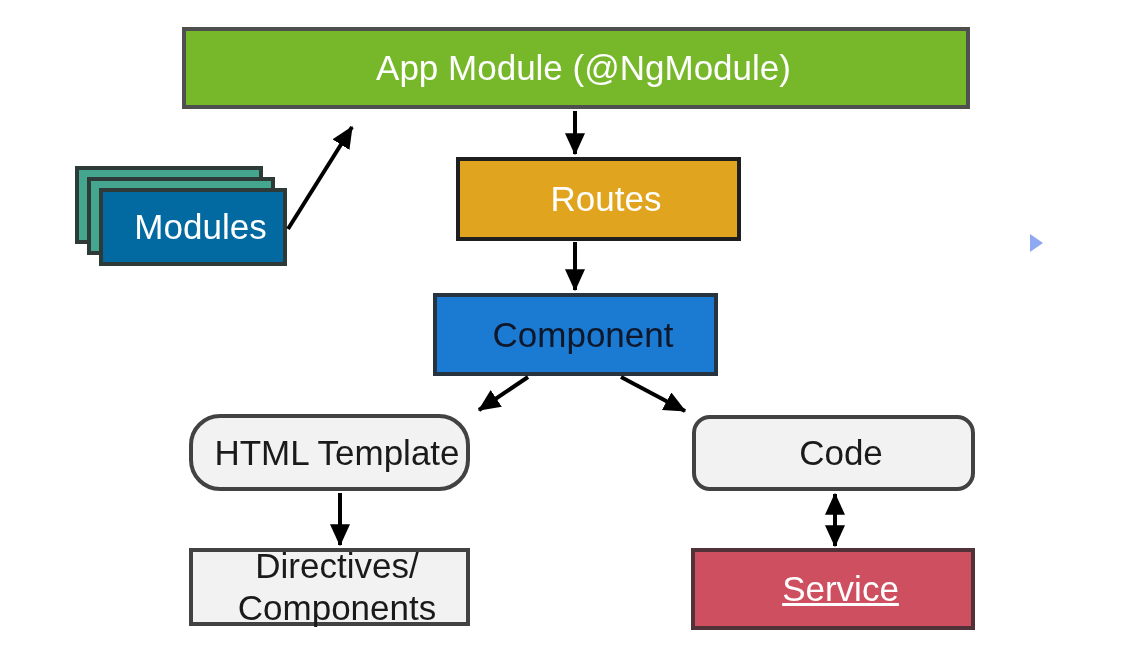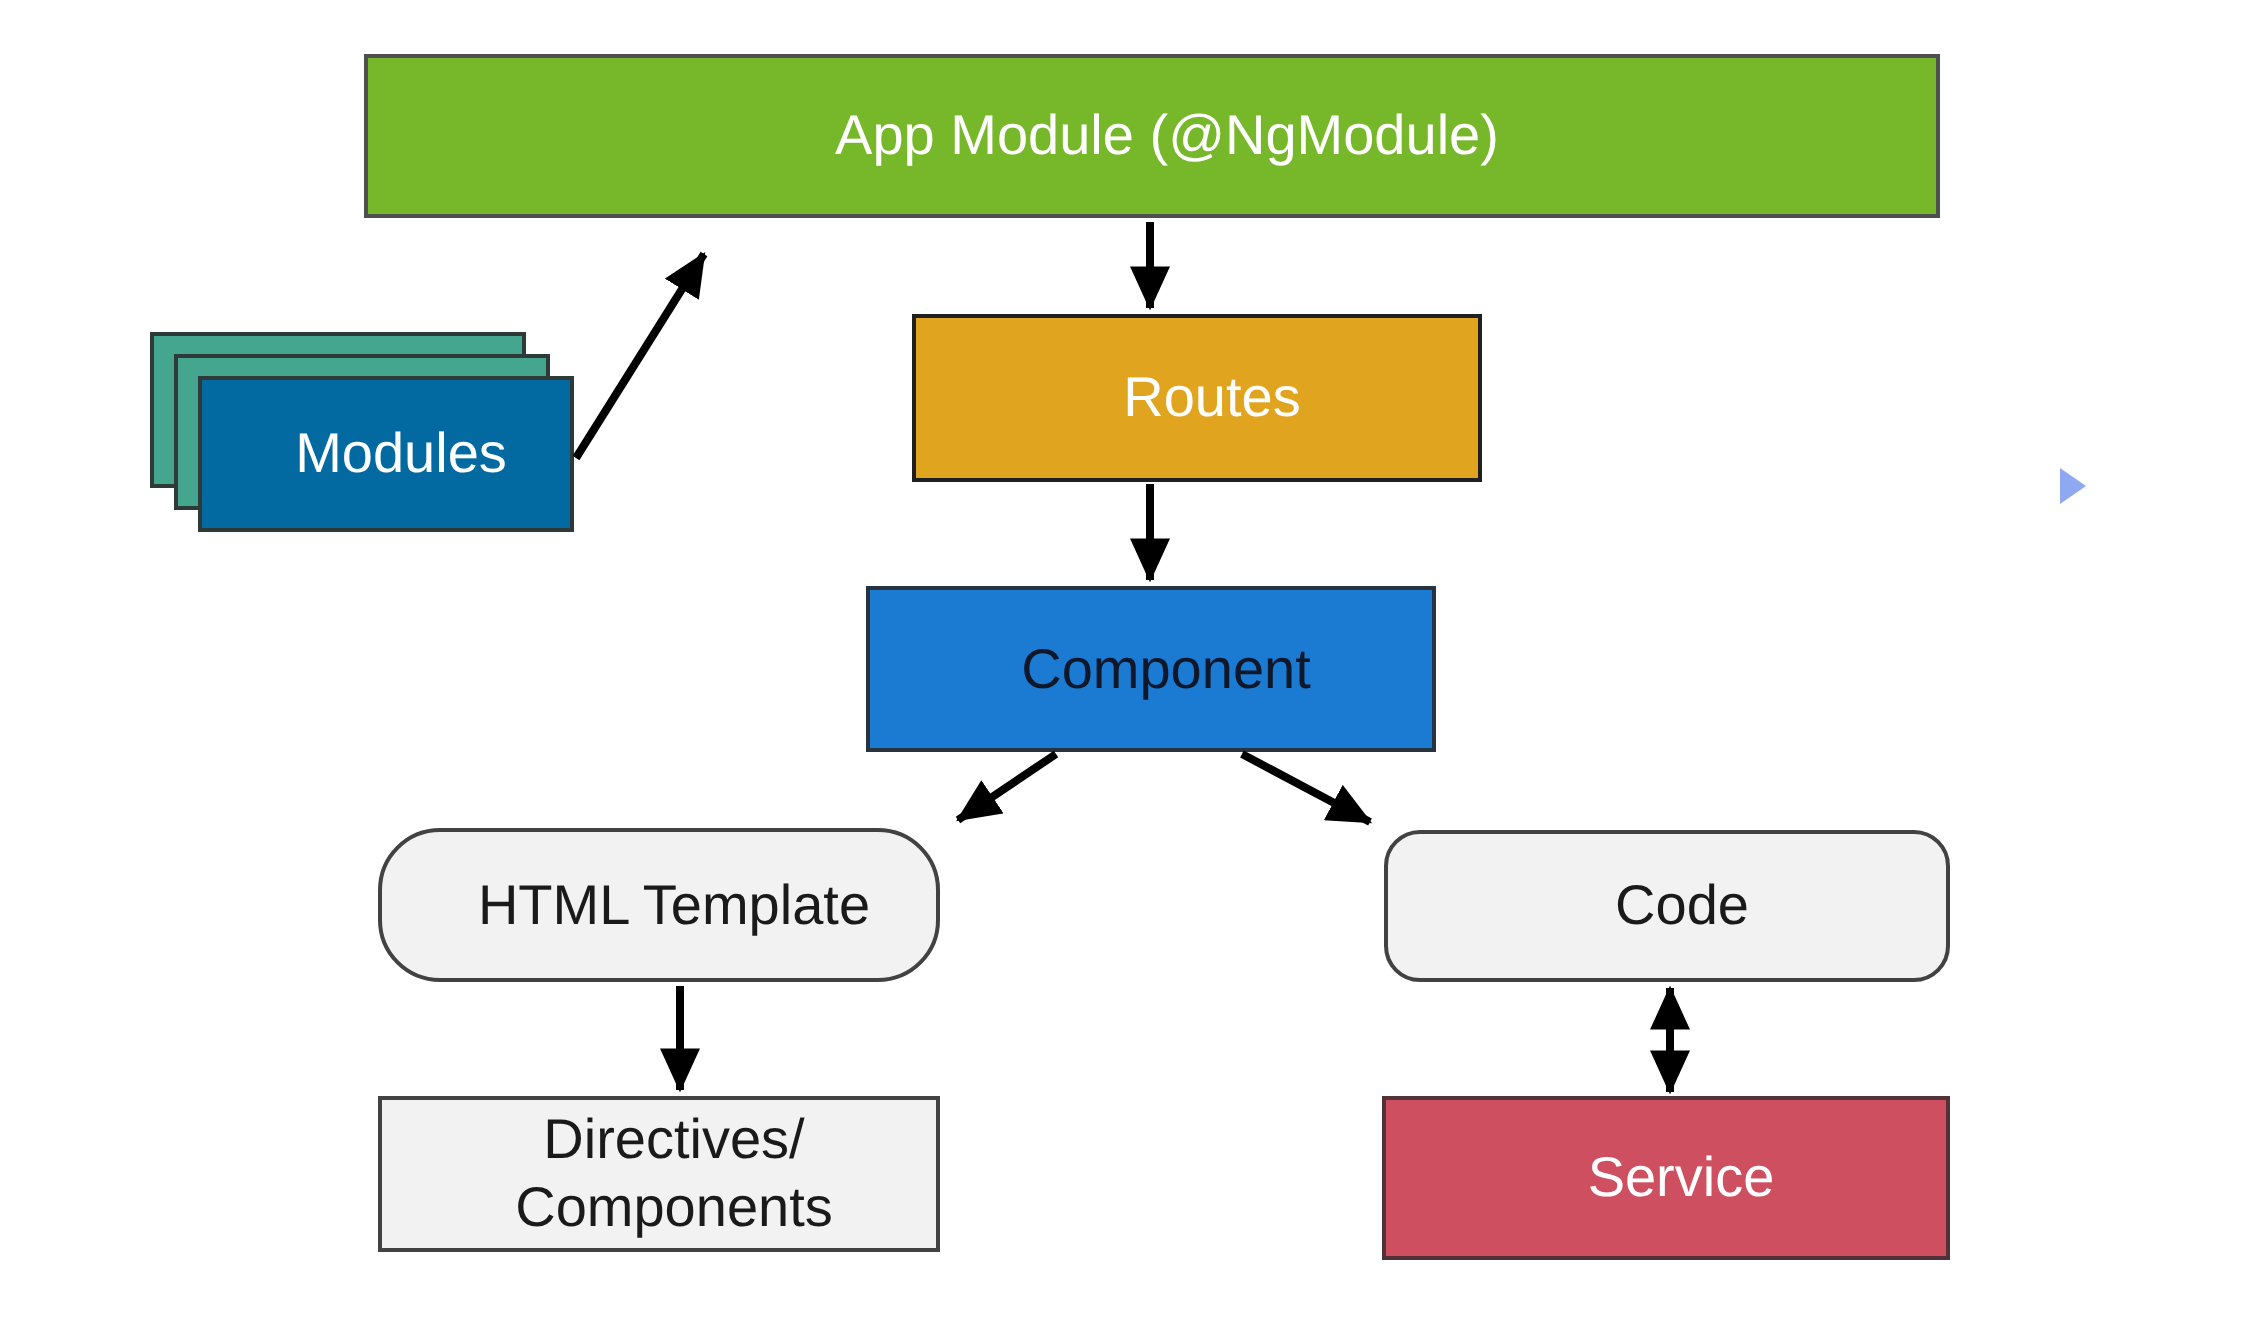--- a/index.html
+++ b/index.html
@@ -10,22 +10,22 @@
     background: #ffffff;
     font-family: "Liberation Sans", sans-serif;
     overflow: hidden;
   }
   .node {
     position: absolute;
     display: flex;
     align-items: center;
     justify-content: center;
     box-sizing: border-box;
-    border: 2px solid #6d28d9;
-    font-size: 28px;
+    border: 4px solid #6d28d9;
+    font-size: 35px;
     text-align: center;
     line-height: 1.2;
     padding-left: 15px;
   }
   .node .lbl { white-space: pre-line; }
   .n-app        { left: 182px; top: 27px;  width: 788px; height: 82px; border-color:#4f4f4f; }
   .n-routes     { left: 432px; top: 157px; width: 285px; height: 84px; border-color:#1f1f1f;margin-left:24px; }
   .n-component  { left: 433px; top: 293px; width: 285px; height: 83px; border-color:#27343f; }
   .n-mod-back   { left: 75px;  top: 166px; width: 188px; height: 78px; border-color:#2e3a38; }
   .n-mod-mid    { left: 87px;  top: 177px; width: 188px; height: 78px; border-color:#2e3a38; }
@@ -77,21 +77,21 @@
 
   <div class="node n-directives" style="background-color: rgb(242, 242, 242); color: rgb(26, 26, 26);">
     <span class="lbl">Directives/
 Components</span>
   </div>
 
   <div class="node n-code" style="background-color: rgb(242, 242, 242); color: rgb(26, 26, 26);">
     <span class="lbl">Code</span>
   </div>
 
-  <div class="node n-service" style="background-color: rgb(206, 80, 96); color: rgb(255, 255, 255);">
+  <div class="node n-service" style="background-color: rgb(206, 80, 96); color: rgb(255, 255, 255); text-decoration: underline;">
     <span class="lbl">Service</span>
   </div>
 
   <svg class="arrows" viewBox="0 0 1129 659" xmlns="http://www.w3.org/2000/svg">
     <defs>
       <marker id="ah" markerUnits="strokeWidth" markerWidth="5.5" markerHeight="5" refX="5.2" refY="2.5" orient="auto">
         <path d="M0,0 L5.5,2.5 L0,5 z" fill="#000000"></path>
       </marker>
     </defs>
     <line x1="288" y1="229" x2="352" y2="127" marker-end="url(#ah)"></line>

